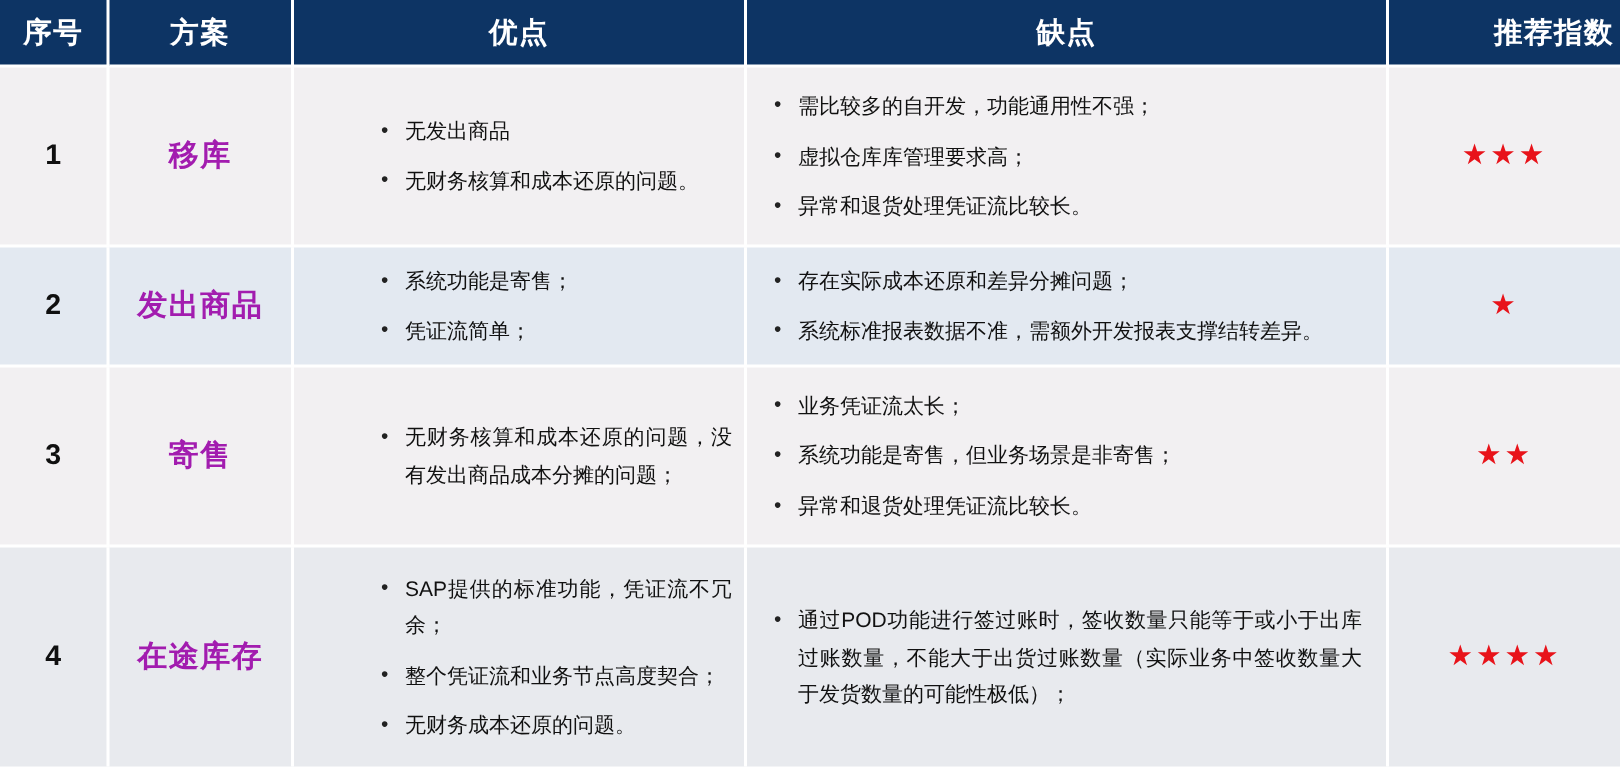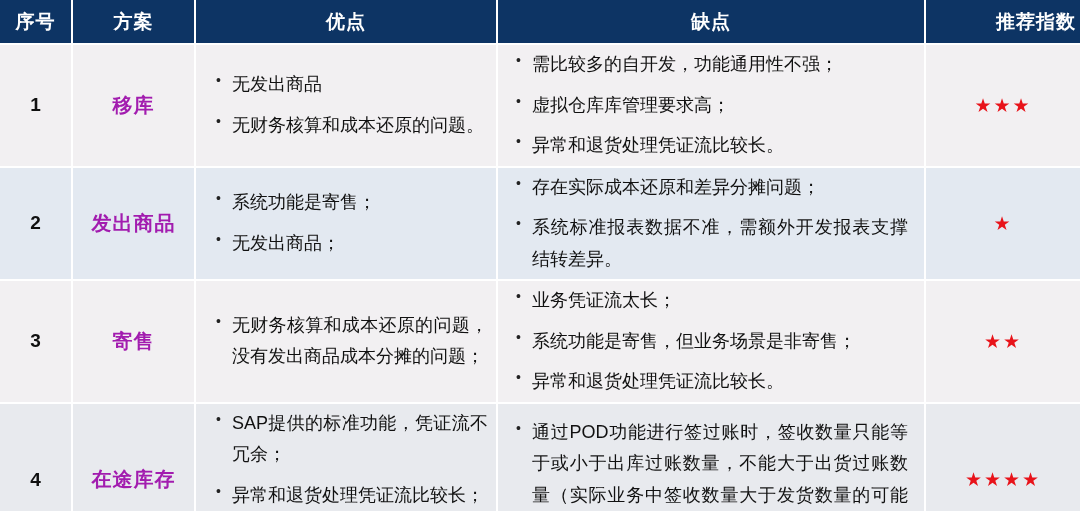--- a/index.html
+++ b/index.html
@@ -76,35 +76,35 @@
   }
   ul.bullets {
     list-style: none;
     margin: 0;
     padding: 4px 14px 4px 16px;
   }
   ul.bullets li {
     position: relative;
     padding-left: 18px;
     margin: 0 0 9px 0;
-    font-size: 18px;
+    font-size: 14px;
     line-height: 1.75;
     color: #111111;
     text-align: justify;
   }
   ul.bullets li:last-child { margin-bottom: 0; }
   ul.bullets li::before {
     content: "\2022";
     position: absolute;
     left: 2px;
     top: -1px;
     font-size: 14px;
     color: #222222;
   }
-  td.pros ul.bullets { padding-left: 18px; padding-right: 8px; }
+  td.pros ul.bullets { padding-left: 18px; padding-right: 8px; margin-left: 38px; }
   td.cons ul.bullets { padding-left: 16px; padding-right: 16px; }
 
   .rating-cell {
     text-align: center;
     white-space: nowrap;
   }
   .star {
     color: #e8131a;
     font-size: 19px;
     letter-spacing: 2px;
@@ -154,21 +154,21 @@
           <span class="star">★★★</span>
         </td>
       </tr>
 
       <tr class="row-even">
         <td class="idx-cell">2</td>
         <td class="plan-cell">发出商品</td>
         <td class="pros">
           <ul class="bullets">
             <li>系统功能是寄售；</li>
-            <li>无发出商品；</li>
+            <li>凭证流简单；</li>
           </ul>
         </td>
         <td class="cons">
           <ul class="bullets">
             <li>存在实际成本还原和差异分摊问题；</li>
             <li>系统标准报表数据不准，需额外开发报表支撑结转差异。</li>
           </ul>
         </td>
         <td class="rating-cell">
           <span class="star">★</span>
@@ -194,21 +194,21 @@
           <span class="star">★★</span>
         </td>
       </tr>
 
       <tr class="row-last">
         <td class="idx-cell">4</td>
         <td class="plan-cell">在途库存</td>
         <td class="pros">
           <ul class="bullets">
             <li>SAP提供的标准功能，凭证流不冗余；</li>
-            <li>异常和退货处理凭证流比较长；</li>
+            <li>整个凭证流和业务节点高度契合；</li>
             <li>无财务成本还原的问题。</li>
           </ul>
         </td>
         <td class="cons">
           <ul class="bullets">
             <li>通过POD功能进行签过账时，签收数量只能等于或小于出库过账数量，不能大于出货过账数量（实际业务中签收数量大于发货数量的可能性极低）；</li>
           </ul>
         </td>
         <td class="rating-cell">
           <span class="star">★★★★</span>

